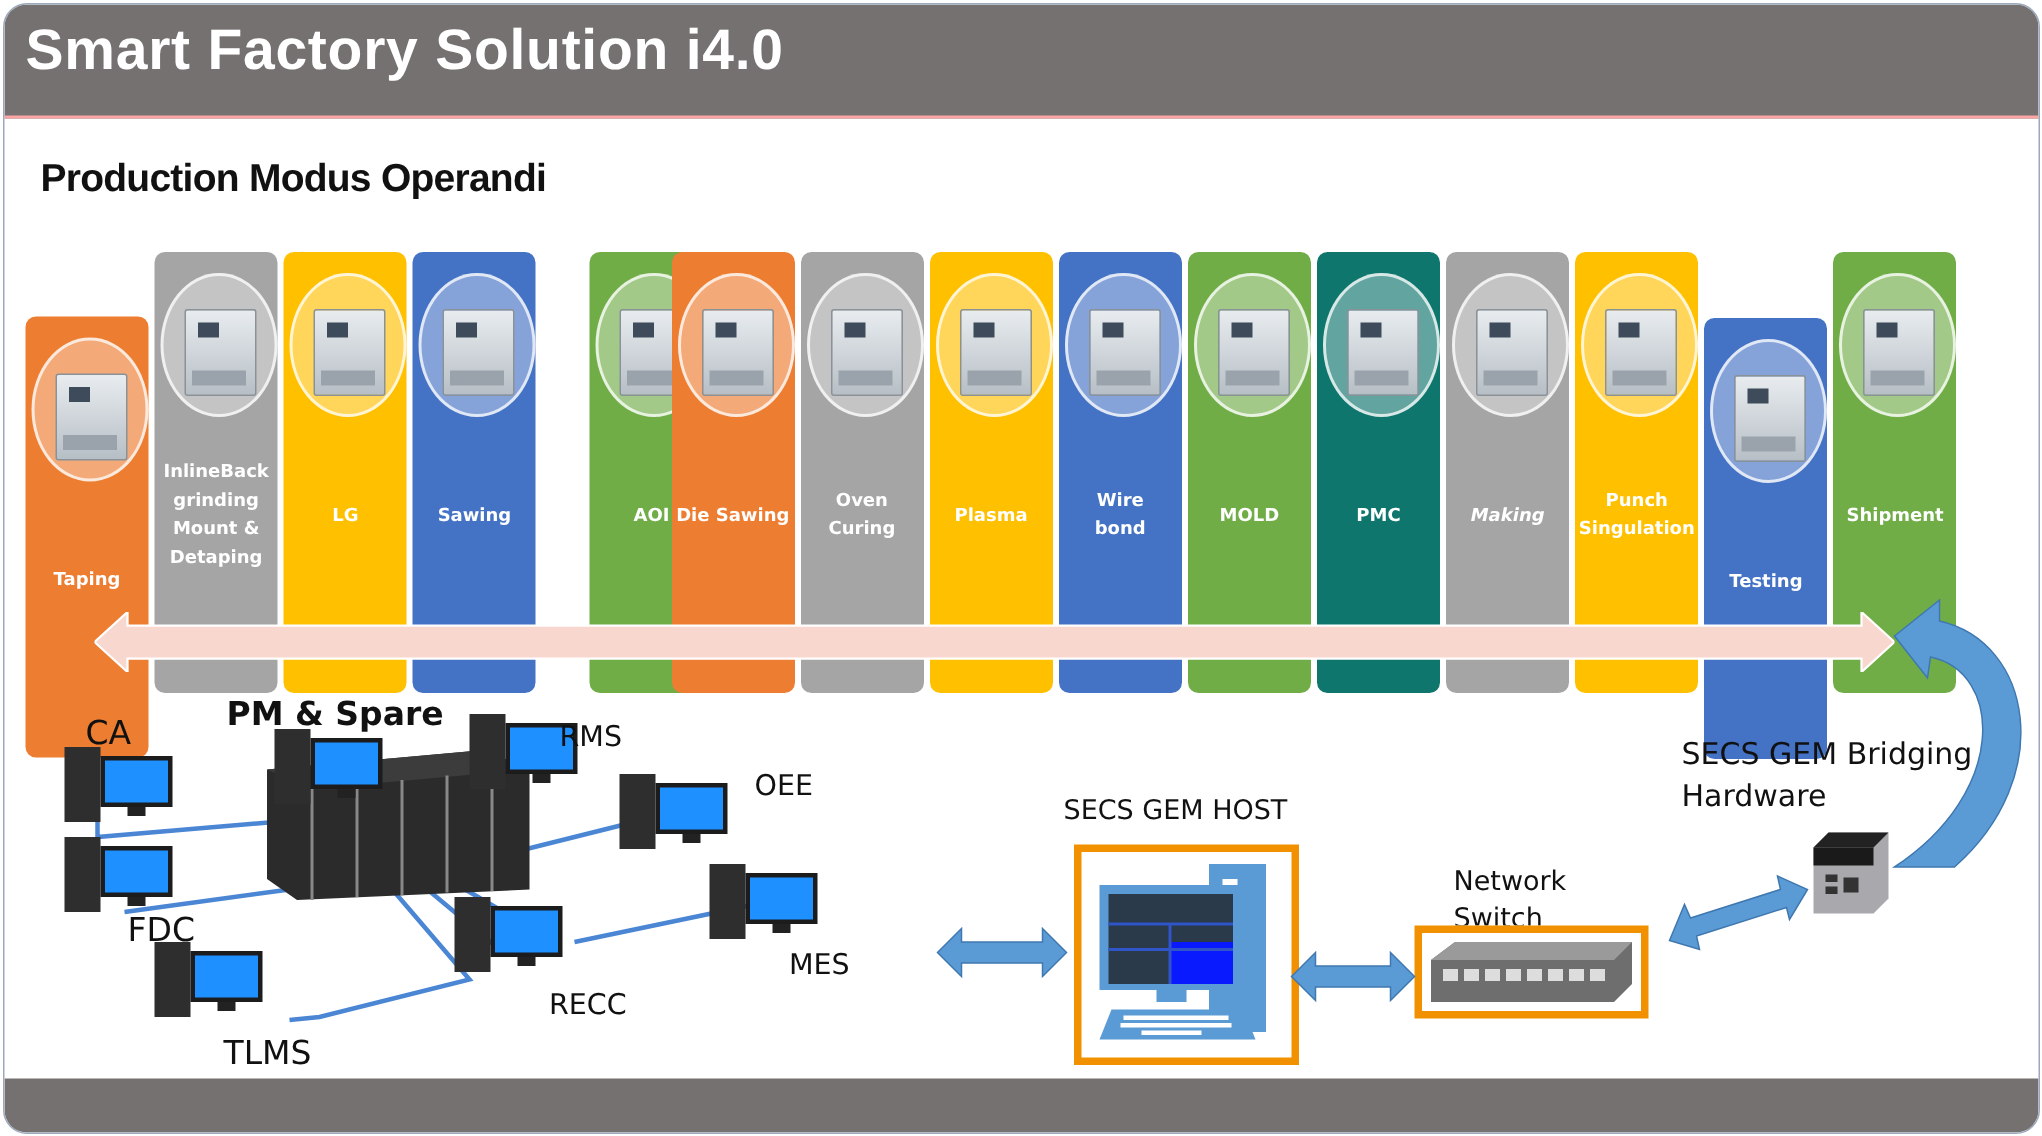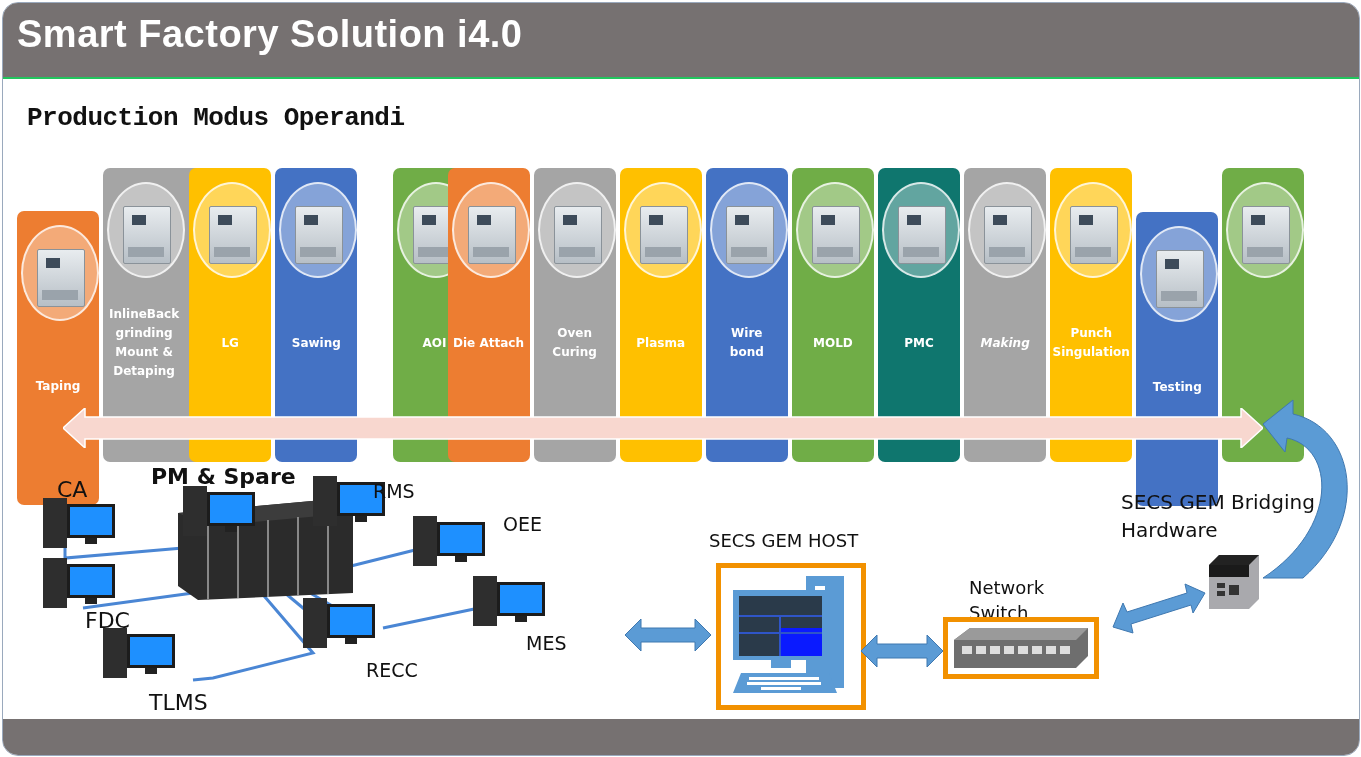--- a/index.html
+++ b/index.html
@@ -1,20 +1,20 @@
 <!DOCTYPE html>
 <html><head>
 <meta charset="utf-8">
 <style>
   html,body{margin:0;padding:0;background:#ffffff;}
   body{width:1361px;height:757px;position:relative;overflow:hidden;font-family:"Liberation Sans",sans-serif;}
   .frame{position:absolute;left:2px;top:2px;width:1356px;height:752px;border-radius:16px;overflow:hidden;background:#fff;border:1px solid #9aa9bd;}
-  .topbar{position:absolute;left:0;top:0;width:100%;height:74px;background:#767171;border-bottom:2px solid #22c55e;}
+  .topbar{position:absolute;left:0;top:0;width:100%;height:74px;background:#767171;border-bottom:2px solid #fca5a5;}
   .topbar .title{position:absolute;left:14px;top:10px;color:#fff;font-weight:bold;font-size:38px;letter-spacing:0.5px;}
-  .subtitle{position:absolute;left:24px;top:100px;font-family:Liberation Mono, monospace;font-weight:bold;font-size:26px;color:#111;letter-spacing:-0.5px;}
+  .subtitle{position:absolute;left:24px;top:100px;font-family:Liberation Sans, sans-serif;font-weight:bold;font-size:26px;color:#111;letter-spacing:-0.5px;}
   .bottombar{position:absolute;left:0;bottom:0;width:100%;height:36px;background:#767171;}
   .steps{position:absolute;left:14px;top:165px;height:294px;}
   .step{position:absolute;top:0;width:82px;height:294px;border-radius:7px;}
   .step .circle{position:absolute;left:4px;top:14px;width:74px;height:92px;border-radius:50%;border:2px solid rgba(255,255,255,0.75);background:rgba(255,255,255,0.35);overflow:hidden;}
   .step .machine{position:absolute;left:14px;top:22px;width:46px;height:56px;background:linear-gradient(#e8ecef,#b7bfc6);border:1px solid #8a9299;border-radius:2px;}
   .step .machine::before{content:"";position:absolute;left:8px;top:8px;width:14px;height:10px;background:#3d4b5a;}
   .step .machine::after{content:"";position:absolute;left:4px;bottom:6px;width:36px;height:10px;background:#9aa3ab;}
   .step .label{position:absolute;left:0;top:130px;width:82px;height:90px;display:flex;align-items:center;justify-content:center;text-align:center;color:#fff;font-family:"DejaVu Sans",sans-serif;font-size:12px;line-height:19px;font-weight:bold;white-space:pre-line;}
   .arrow-band{position:absolute;left:60px;top:405px;width:1200px;height:40px;}
   .lbl{position:absolute;font-family:"DejaVu Sans",sans-serif;color:#111;}
@@ -31,21 +31,21 @@
   </div>
   <div class="subtitle">Production Modus Operandi</div>
 
   <div class="steps" id="steps">
       <div class="step" style="left: 0px; background: rgb(237, 125, 49); margin-top: 43px;">
         <div class="circle">
           <div class="machine"></div>
         </div>
         <div class="label">Taping</div>
       </div>
-      <div class="step" style="left: 86.1px; background: rgb(165, 165, 165); padding-left: 48px;">
+      <div class="step" style="left: 86.1px; background: rgb(165, 165, 165);">
         <div class="circle">
           <div class="machine"></div>
         </div>
         <div class="label">InlineBack
 grinding
 Mount &amp;
 Detaping</div>
       </div>
       <div class="step" style="left: 172.2px; background: rgb(255, 192, 0);">
         <div class="circle">
@@ -62,21 +62,21 @@
       <div class="step" style="left: 344.4px; background: rgb(112, 173, 71); margin-left: 32px;">
         <div class="circle">
           <div class="machine"></div>
         </div>
         <div class="label">AOI</div>
       </div>
       <div class="step" style="left: 430.5px; background: rgb(237, 125, 49);">
         <div class="circle">
           <div class="machine"></div>
         </div>
-        <div class="label">Die Attach</div>
+        <div class="label">Die Sawing</div>
       </div>
       <div class="step" style="left: 516.6px; background: rgb(165, 165, 165);">
         <div class="circle">
           <div class="machine"></div>
         </div>
         <div class="label">Oven
 Curing</div>
       </div>
       <div class="step" style="left: 602.7px; background: rgb(255, 192, 0);">
         <div class="circle">
@@ -119,20 +119,21 @@
       <div class="step" style="left: 1119.3px; background: rgb(68, 114, 196); margin-top: 44px;">
         <div class="circle">
           <div class="machine"></div>
         </div>
         <div class="label">Testing</div>
       </div>
       <div class="step" style="left: 1205.4px; background: rgb(112, 173, 71);">
         <div class="circle">
           <div class="machine"></div>
         </div>
+        <div class="label">Shipment</div>
       </div>
     </div>
 
   <svg class="arrow-band" viewBox="0 0 1200 40">
     <polygon points="0,20 22,0 22,9 1178,9 1178,0 1200,20 1178,40 1178,31 22,31 22,40" fill="#F8D7CF" stroke="#ffffff" stroke-width="1.5"></polygon>
   </svg>
 
   <svg style="position:absolute;left:20px;top:455px;" width="560" height="260">
     <g stroke="#4a86d4" stroke-width="3" fill="none">
       <polyline points="42,68 42,100 160,90"></polyline>

